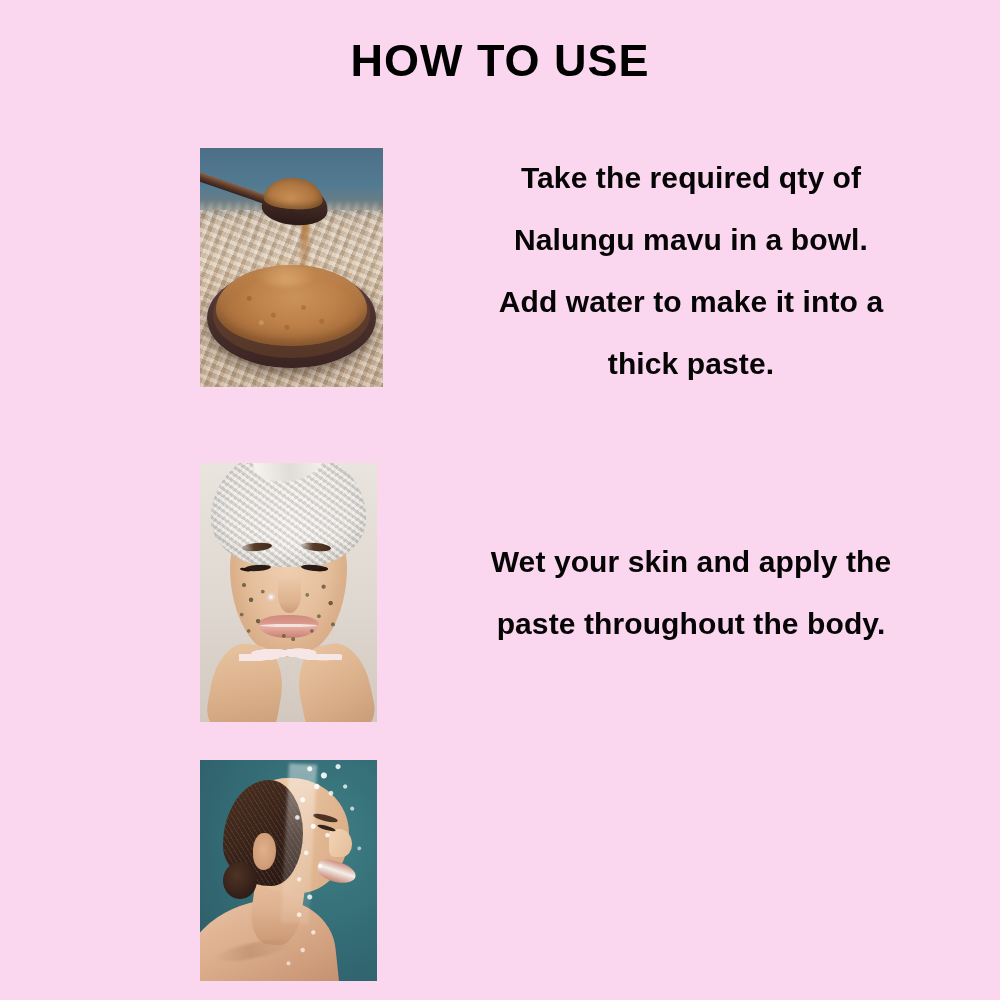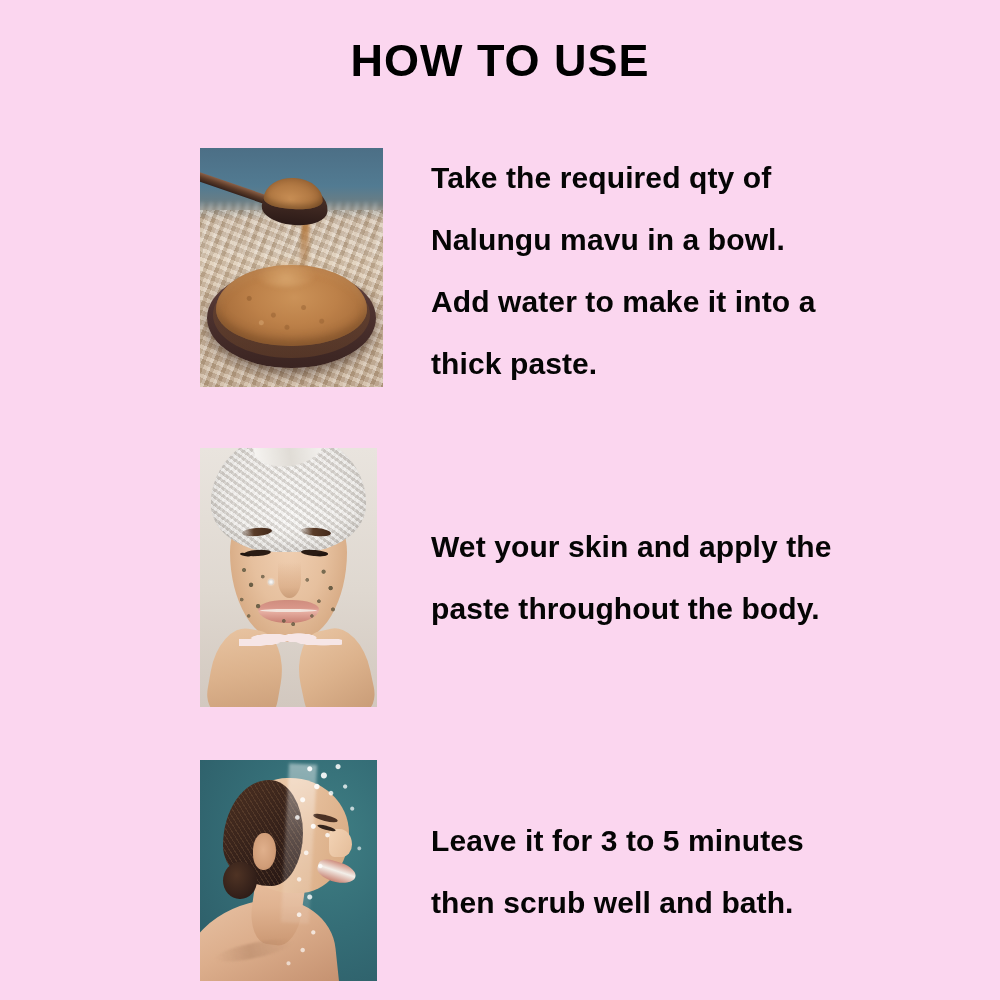--- a/index.html
+++ b/index.html
@@ -37,23 +37,24 @@
     color:#000000;
     line-height:50px;
     font-family:"Liberation Sans", sans-serif;
   }
 
   
   .step {
     position:absolute;
     left:0;
     width:1000px;
+    text-align:center;
   }
   .step-1 { top:148px; height:240px; }
-  .step-2 { top:448px; height:260px; }
+  .step-2 { top:463px; height:260px; }
   .step-3 { top:760px; height:222px; }
 
   .photo {
     position:absolute;
     left:200px;
     top:0;
     overflow:hidden;
     background:#cbb9a8;
   }
   .step-1 .photo { width:183px; height:239px; }
@@ -520,17 +521,15 @@
         <div class="p3-hair"></div>
         <div class="p3-hair-tex"></div>
         <div class="p3-bun"></div>
         <div class="p3-ear"></div>
         <div class="p3-collar"></div>
         <div class="p3-sheet"></div>
         <div class="p3-drops"></div>
       </div>
     </div>
 
-    <div class="caption cap-3">Leave it for 3 to 5 minutes
-then scrub well and bath.</div>
   </div>
 
 </div>
 
 </body></html>

